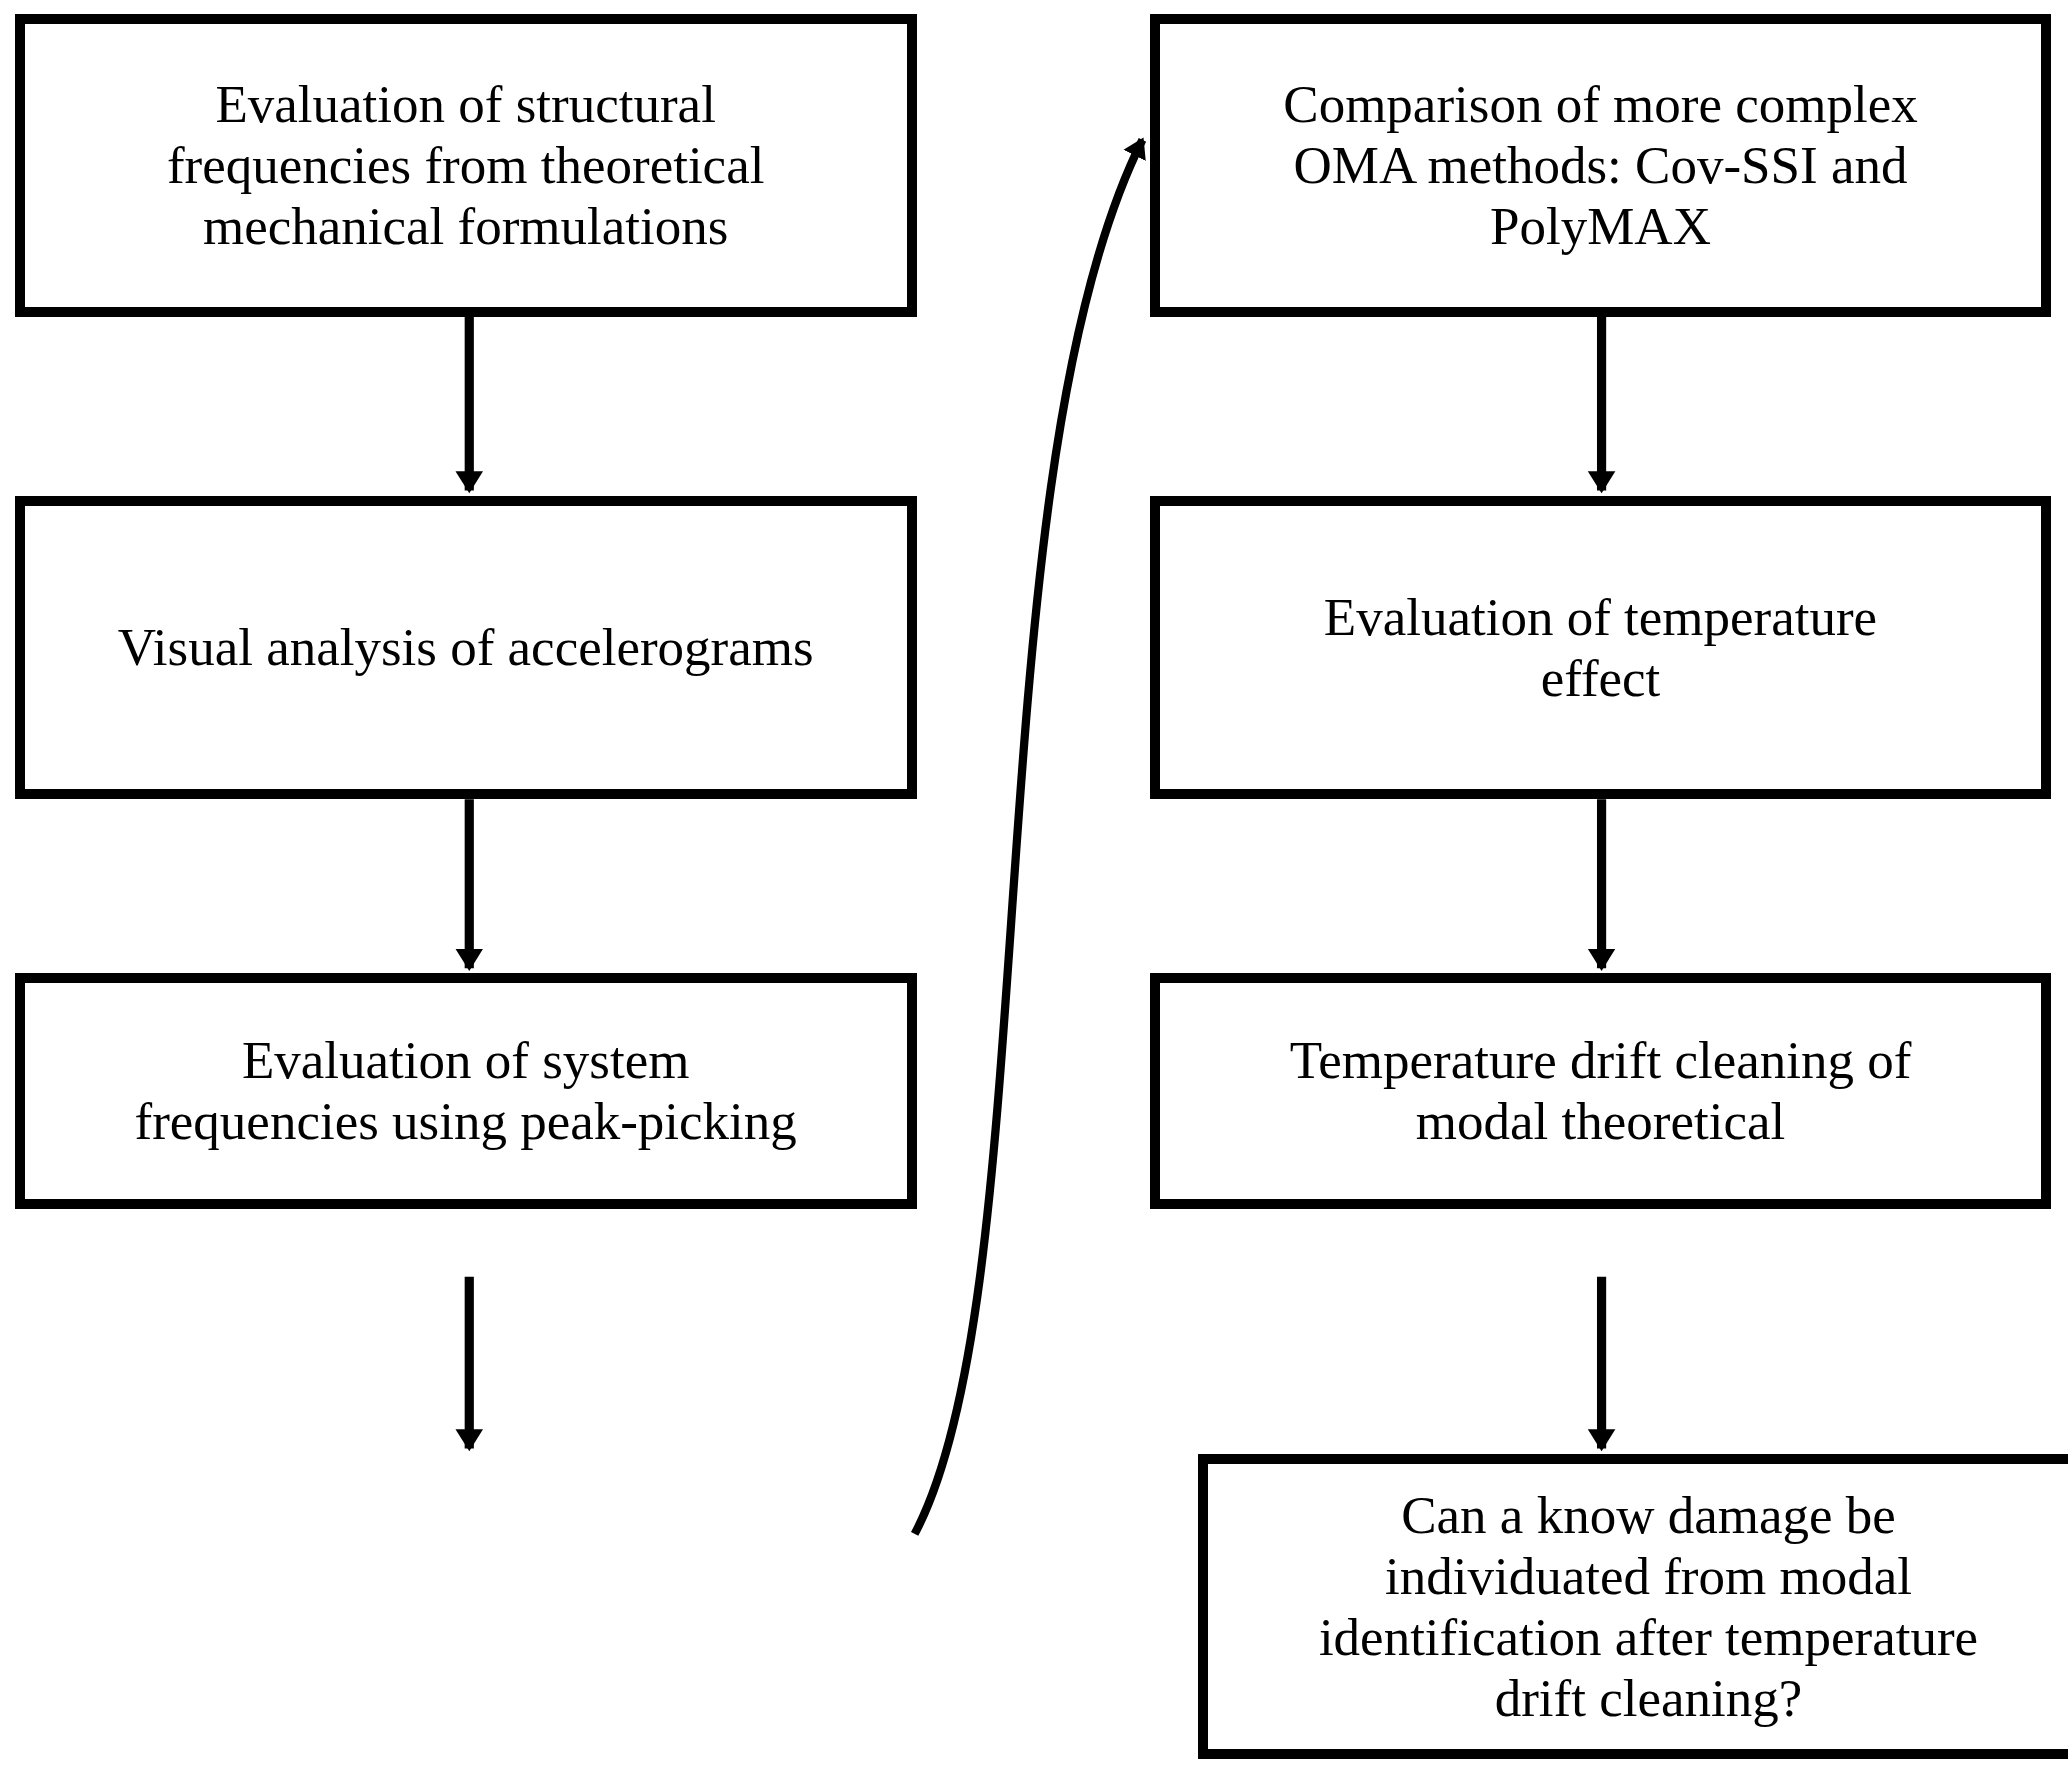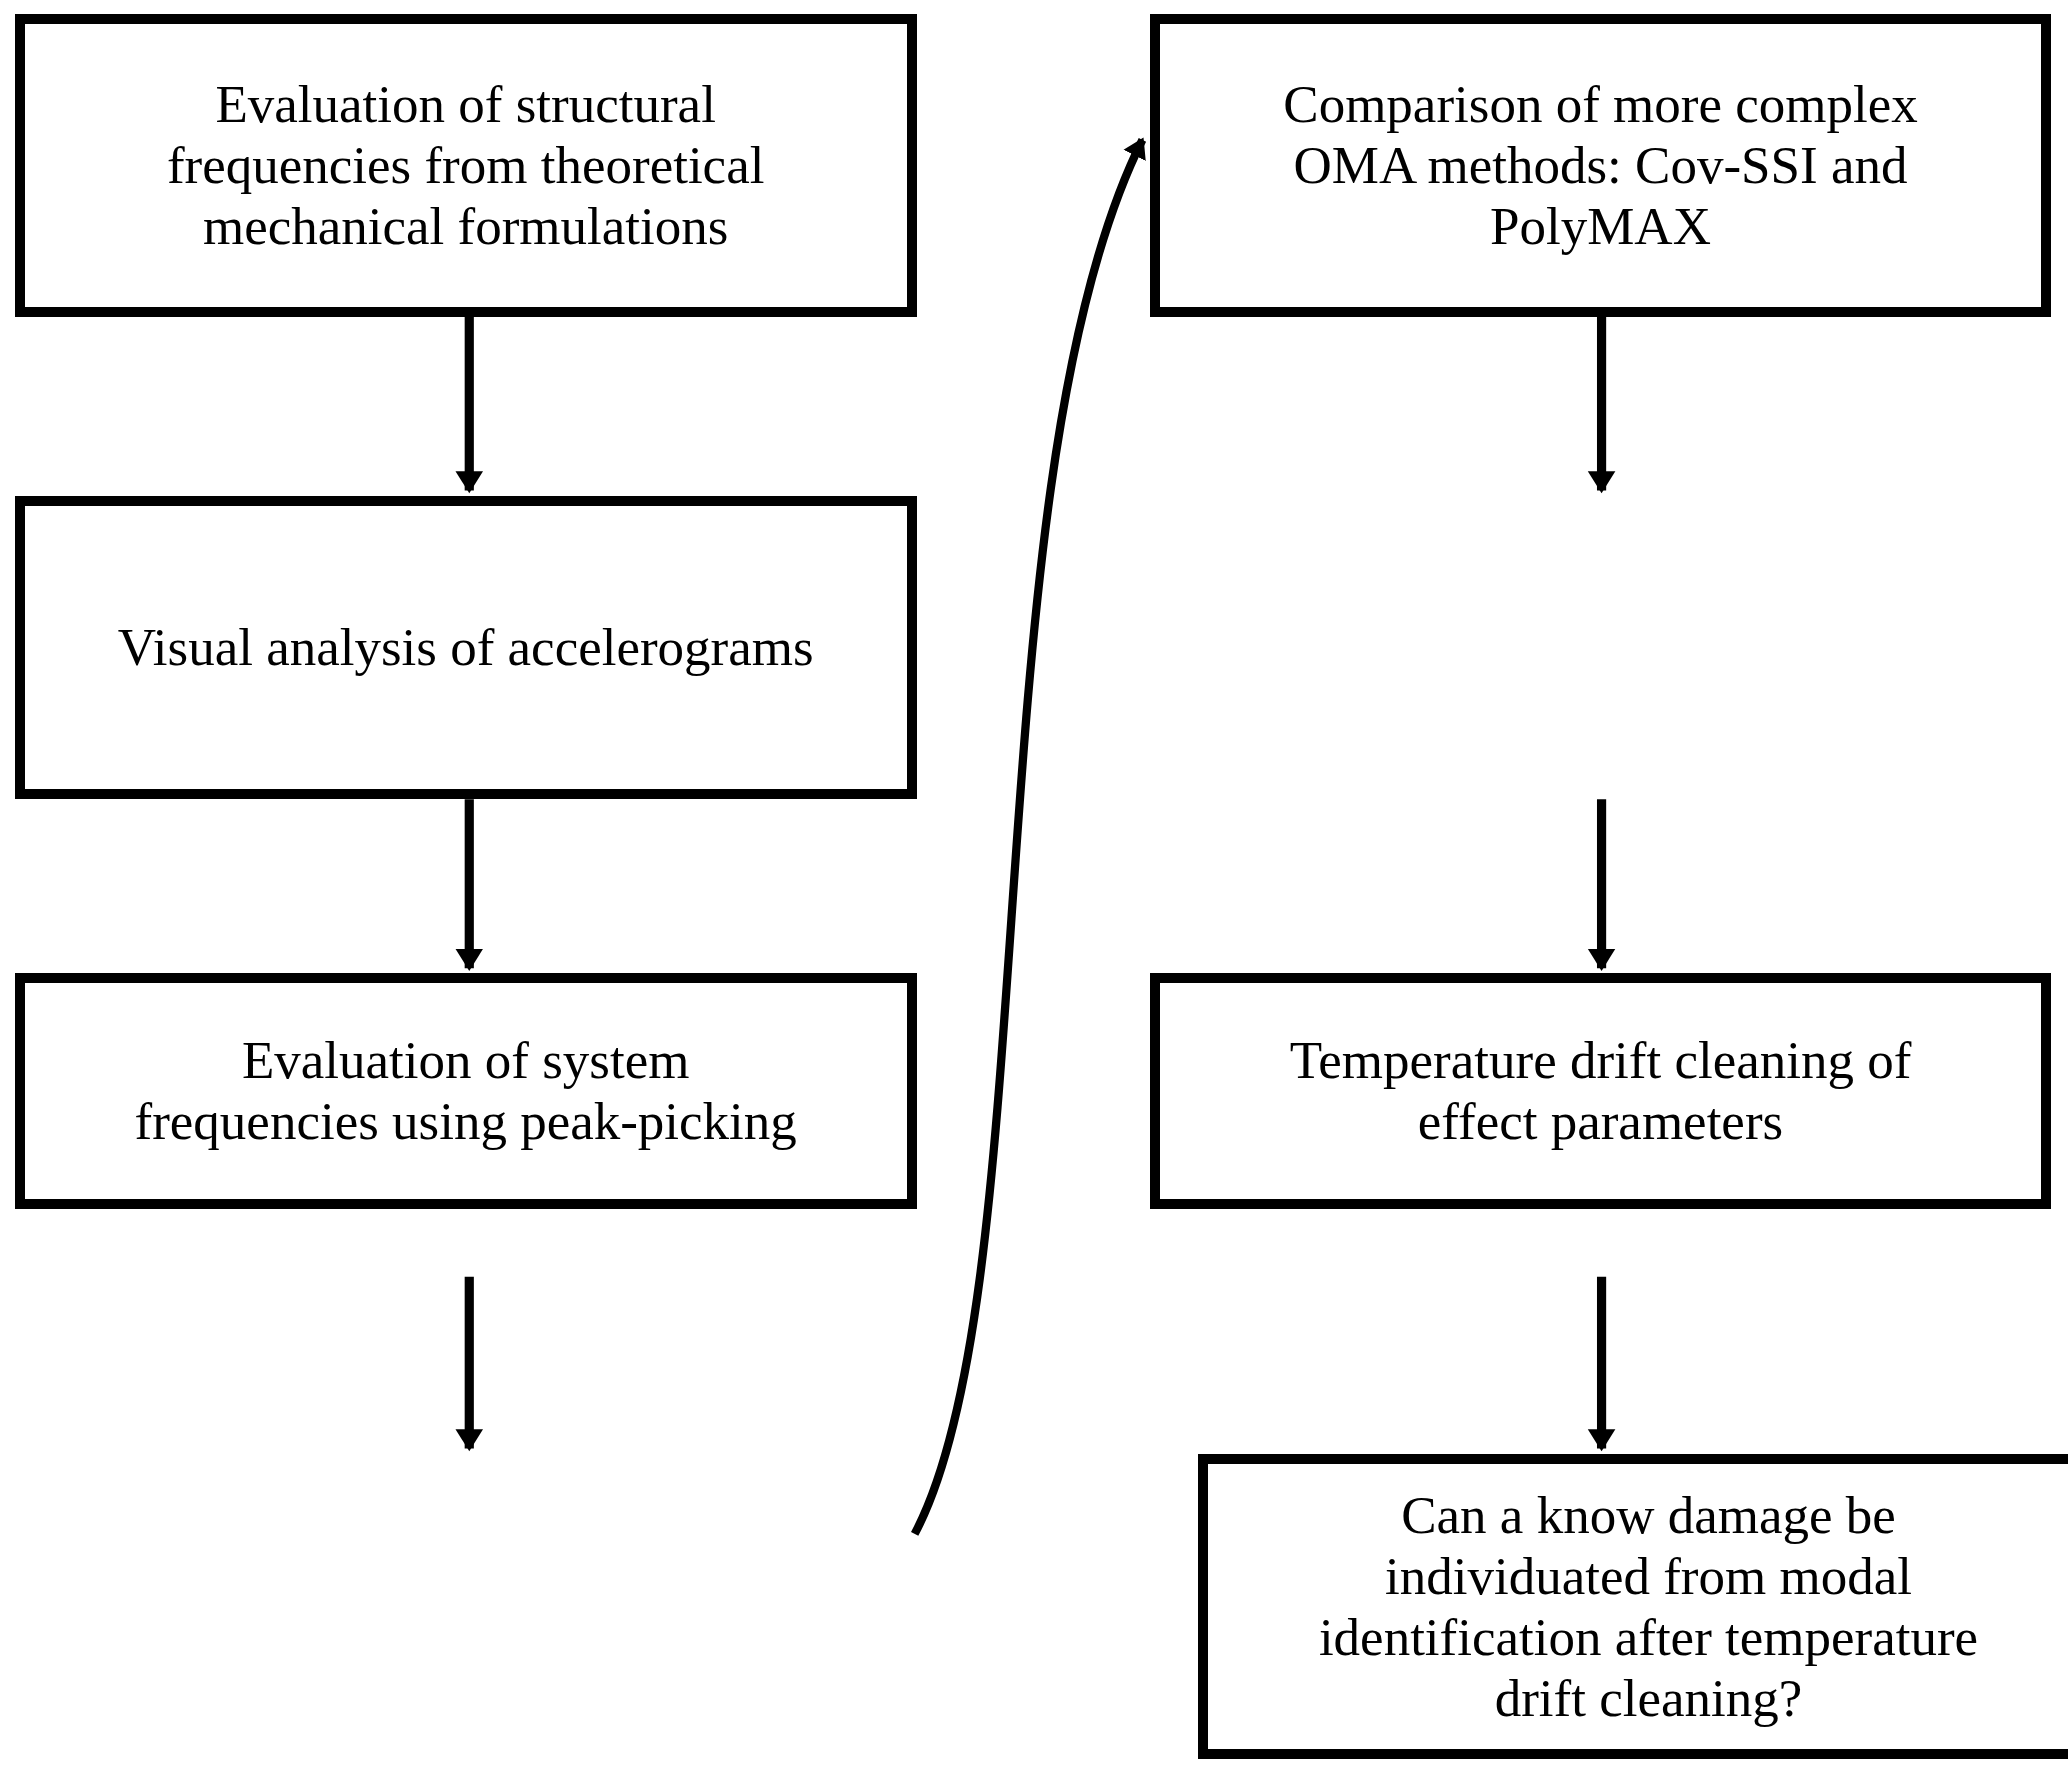--- a/index.html
+++ b/index.html
@@ -61,23 +61,27 @@
   <div class="flow-box col-left row-3">
     <span class="box-label">Evaluation of system
 frequencies using peak-picking</span>
   </div>
 
   <div class="flow-box col-right row-1">
     <span class="box-label">Comparison of more complex
 OMA methods: Cov-SSI and
 PolyMAX</span>
   </div>
+  <div class="flow-box col-right row-2">
+    <span class="box-label">Evaluation of temperature
+effect</span>
+  </div>
   <div class="flow-box col-right row-3">
     <span class="box-label">Temperature drift cleaning of
-effect parameters</span>
+modal theoretical</span>
   </div>
   <div class="flow-box col-right row-4">
     <span class="box-label">Can a know damage be
 individuated from modal
 identification after temperature
 drift cleaning?</span>
   </div>
 
   <svg id="arrow-layer" width="2069" height="1771" viewBox="0 0 2253 1928" xmlns="http://www.w3.org/2000/svg">
     <defs>

